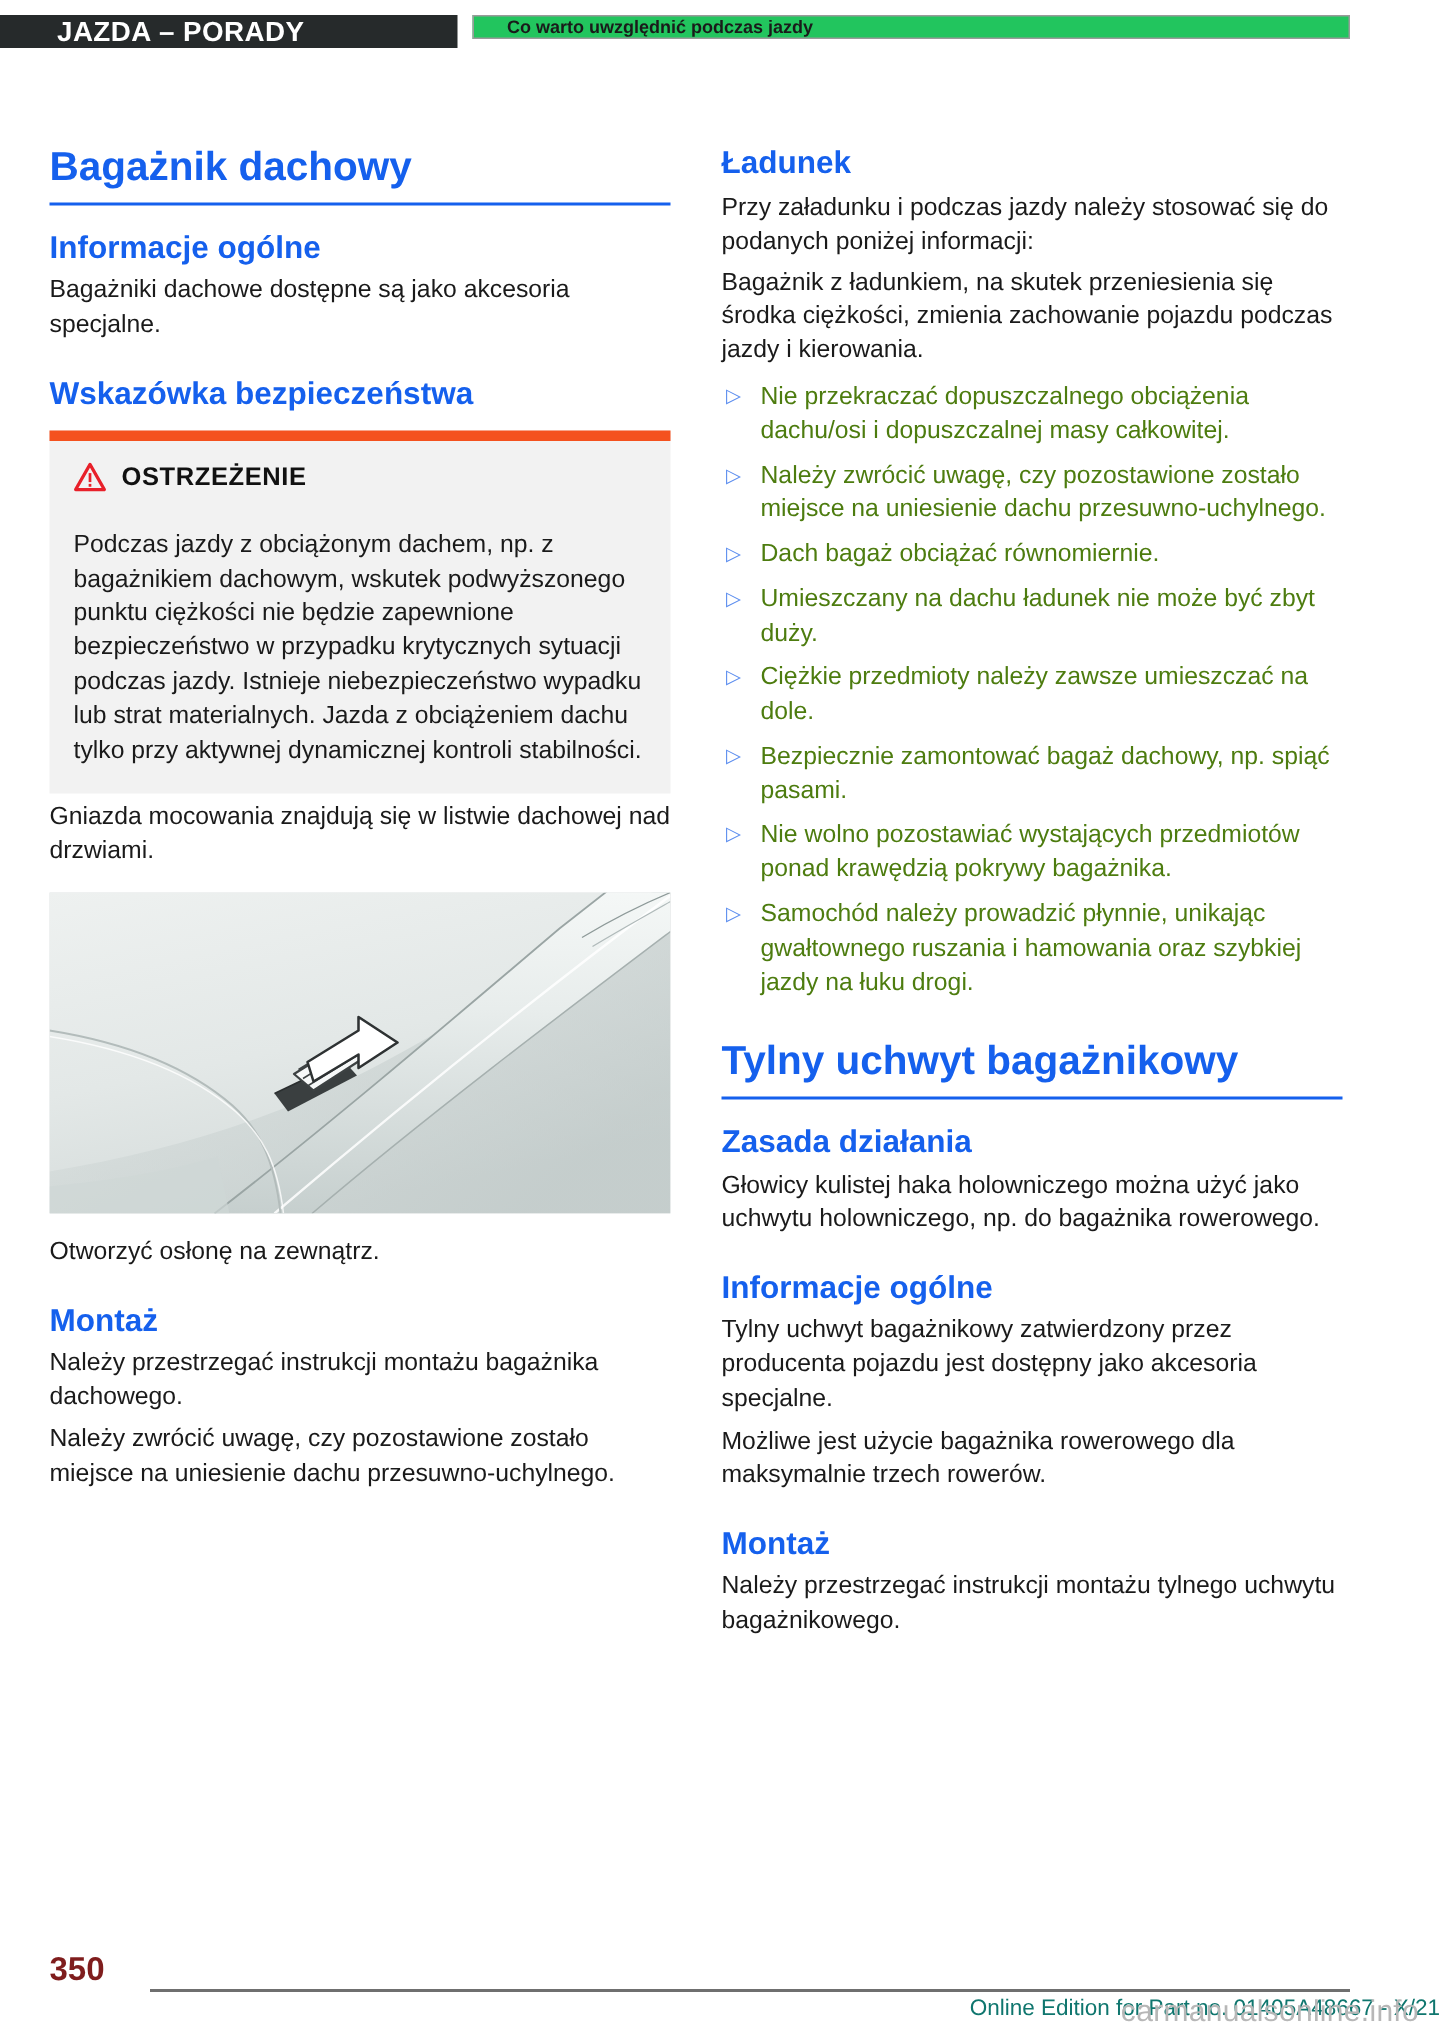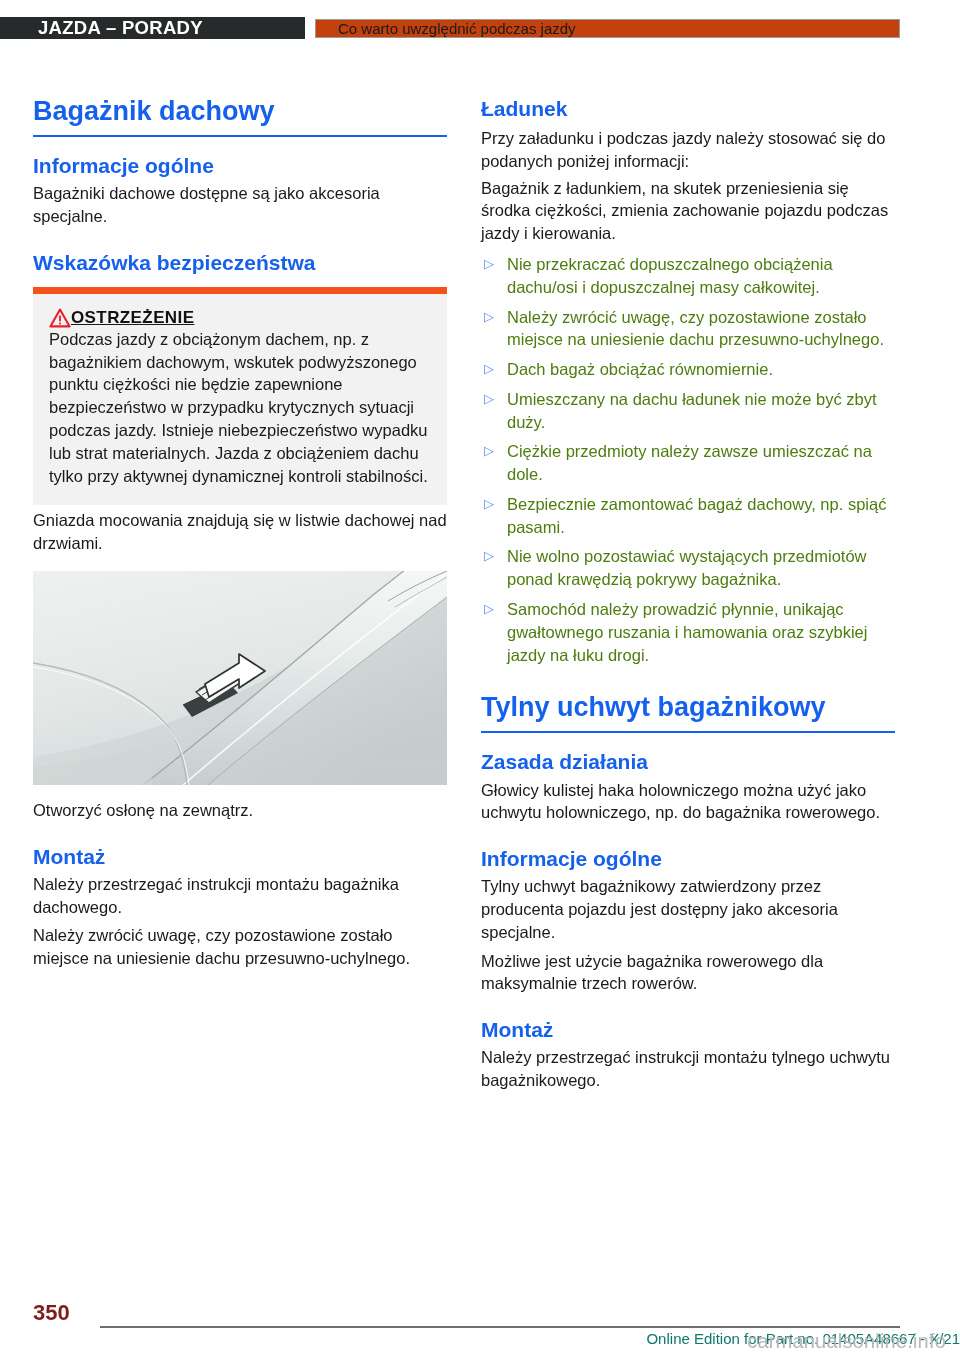--- a/index.html
+++ b/index.html
@@ -14,44 +14,45 @@
     overflow: hidden;
   }
 
   
   .header {
     position: absolute;
     top: 10px; left: 0;
     width: 960px;
     height: 36px;
     display: flex;
-    align-items: center;
+    align-items: flex-start;
   }
   .header-tab {
     width: 305px;
     background: #262a2b;
     color: #ffffff;
     display: flex;
     align-items: center;
     padding-left: 38px;
     font-size: 18.5px;
     font-weight: bold;
     letter-spacing: 0.3px;
   }
   .header-title-box {
     flex: 1;
     margin-left: 10px;
     margin-right: 60px;
     border: 1px solid #9a9a9a;
-    background: #c2410c;
+    background: #22c55e;
     display: flex;
     align-items: center;
     padding-left: 22px;
-    font-size: 15px;
+    font-size: 12px;
     color: #1a1a1a;
+    font-weight: bold;
   }
 
   
   .page {
     position: absolute;
     top: 96px;
     left: 0;
     width: 960px;
   }
   .col {
@@ -91,23 +92,22 @@
   
   .warnbox {
     margin-top: 12px;
     background: #f2f2f2;
     border-top: 7px solid #F4511E;
     padding: 14px 16px 18px 16px;
   }
   .warnbox-head {
     display: flex;
     align-items: center;
-    gap: 0;
-    margin-bottom: 0;
-    text-decoration: underline;
+    gap: 10px;
+    margin-bottom: 24px;
   }
   .warn-icon { width: 22px; height: 20px; display: block; }
   .warnbox-title {
     font-size: 17px;
     font-weight: bold;
     letter-spacing: 0.4px;
     color: #111;
   }
   .warnbox p {
     font-size: 16.5px;

